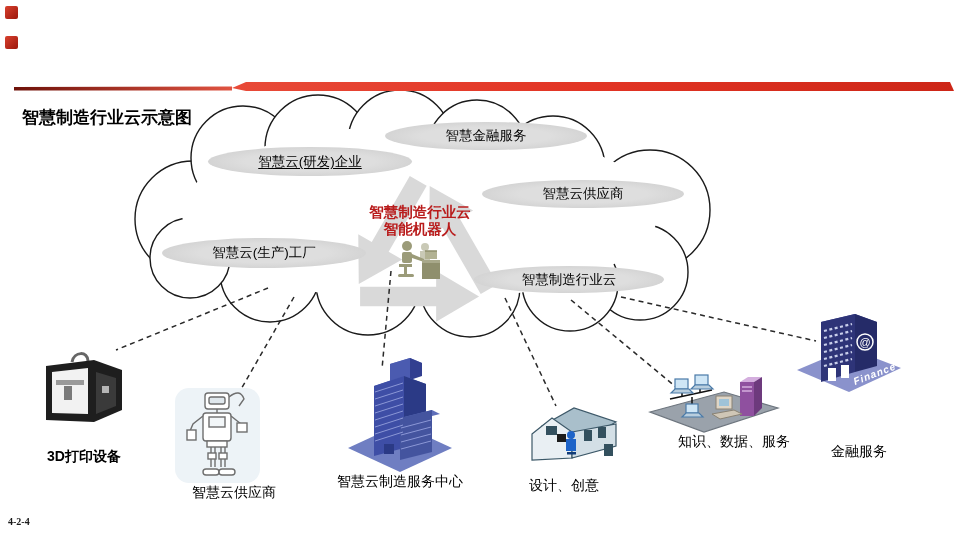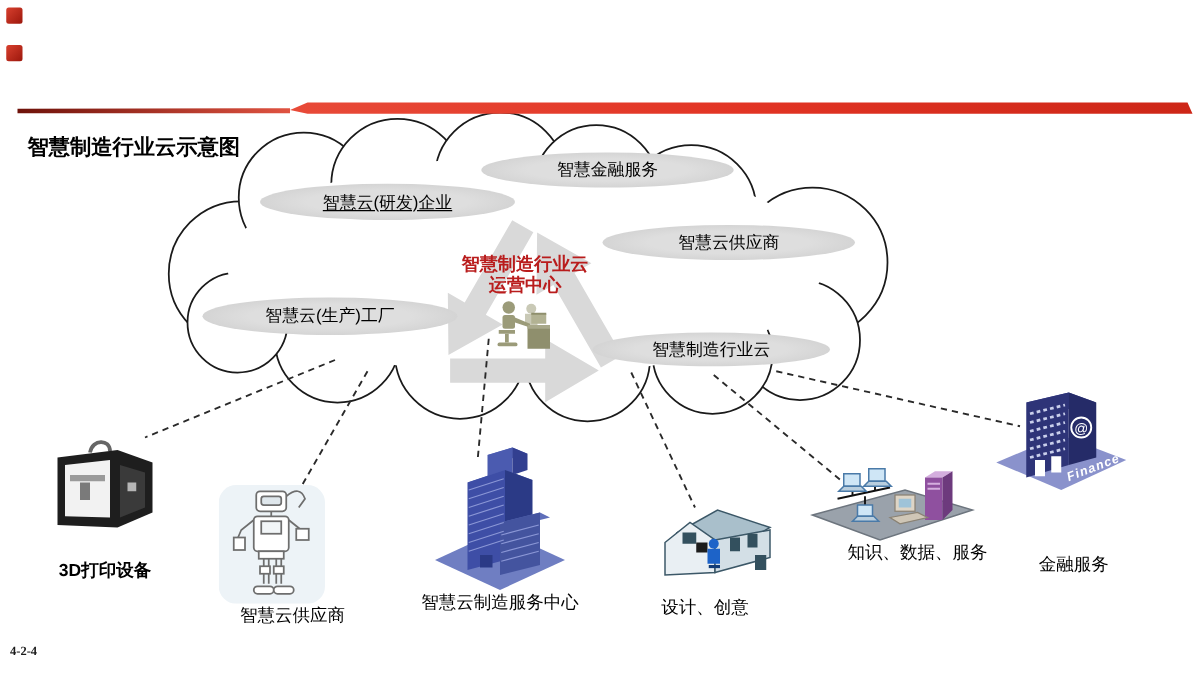--- a/index.html
+++ b/index.html
@@ -121,21 +121,21 @@
     <rect x="10" y="28" width="3" height="7" fill="#9b9b79"></rect>
     <rect x="4" y="35" width="16" height="3" rx="1.5" fill="#9b9b79"></rect>
     <rect x="28" y="21" width="18" height="19" fill="#8f8f6d"></rect>
     <rect x="28" y="21" width="18" height="3" fill="#a8a88a"></rect>
     <polygon points="31,12 43,12 43,20 31,20" fill="#b2b293"></polygon>
     <line x1="31" y1="12" x2="43" y2="12" stroke="#8f8f6d" stroke-width="1.5"></line>
   </svg>
 
   <div class="center-label">
     <div>智慧制造行业云</div>
-    <div>运营中心</div>
+    <div>智能机器人</div>
   </div>
 
   <div class="node node1">
     <span class="u">智慧云(研发)企业</span>
   </div>
   <div class="node node2">
     <span>智慧金融服务</span>
   </div>
   <div class="node node3">
     <span>智慧云供应商</span>

